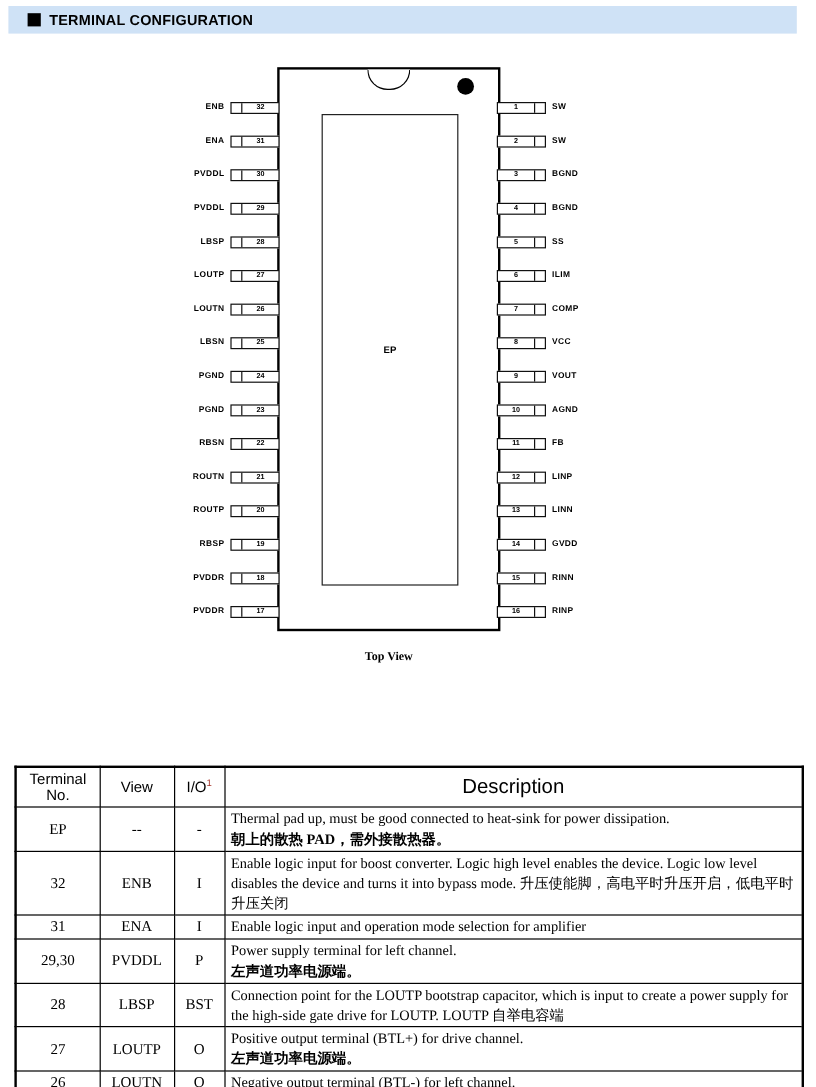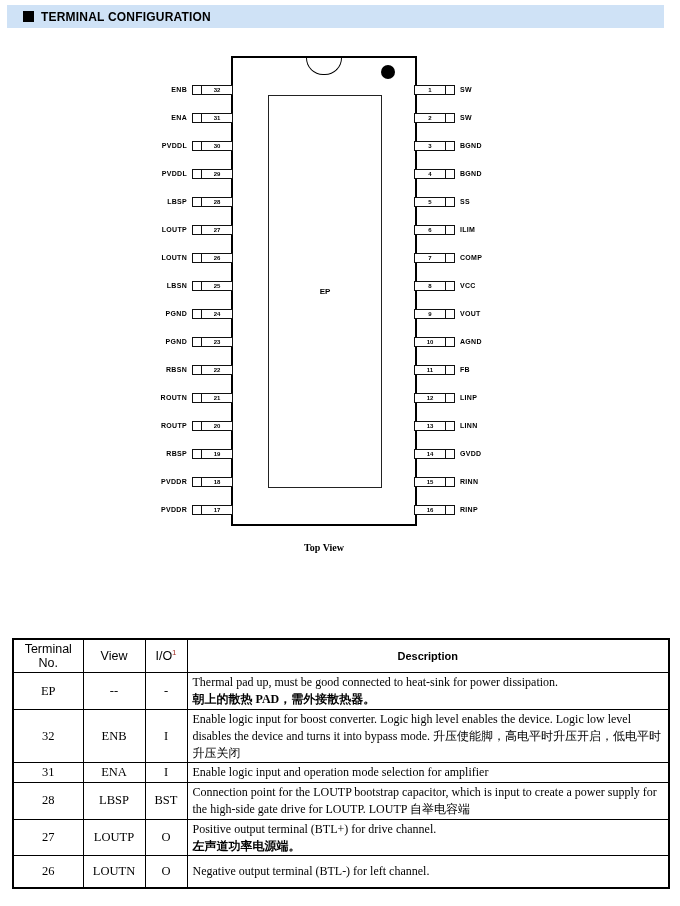--- a/index.html
+++ b/index.html
@@ -37,21 +37,21 @@
   .pin-row.right .narrow{border-left:1.2px solid #111;}
   .pin-box .num{flex:1;display:flex;align-items:center;justify-content:center;
                 font-family:"Liberation Sans",sans-serif;font-weight:bold;font-size:6px;}
 
   
   .term-table{position:absolute;left:12px;top:638px;width:656px;border-collapse:collapse;
               table-layout:fixed;background:#fff;border:2px solid #000;}
   .term-table th,.term-table td{border:1px solid #000;overflow:hidden;}
   .term-table th{font-family:Liberation Sans, sans-serif;font-weight:normal;font-size:12.5px;
                  text-align:center;height:30px;line-height:1.15;}
-  .term-table th.desc-h{font-family:"Liberation Sans",sans-serif;font-weight:bold;font-size:11px;}
+  .term-table th.desc-h{font-family:"Liberation Sans",sans-serif;font-weight:normal;font-size:17px;}
   .fn{color:#a5342a;font-size:8px;vertical-align:super;line-height:0;}
   td.c{text-align:center;vertical-align:middle;font-family:"Liberation Serif",serif;font-size:12.5px;}
   td.desc{font-family:"Liberation Serif",serif;font-size:12px;line-height:1.4;
           padding:1px 5px;vertical-align:middle;}
   .desc-line.zh{font-weight:bold;}
   tbody tr:nth-child(1){height:37px;}
   tbody tr:nth-child(2){height:51px;}
   tbody tr:nth-child(3){height:19px;}
   tbody tr:nth-child(4){height:35px;}
   tbody tr:nth-child(5){height:35px;}
@@ -346,20 +346,29 @@
         </tr>
         <tr>
           <td class="c">31</td>
           <td class="c">ENA</td>
           <td class="c">I</td>
           <td class="desc">
             <div class="desc-line">Enable logic input and operation mode selection for amplifier</div>
           </td>
         </tr>
         <tr>
+          <td class="c">29,30</td>
+          <td class="c">PVDDL</td>
+          <td class="c">P</td>
+          <td class="desc">
+            <div class="desc-line">Power supply terminal for left channel.</div>
+            <div class="desc-line zh">左声道功率电源端。</div>
+          </td>
+        </tr>
+        <tr>
           <td class="c">28</td>
           <td class="c">LBSP</td>
           <td class="c">BST</td>
           <td class="desc">
             <div class="desc-line">Connection point for the LOUTP bootstrap capacitor, which is input to create a power supply for the high-side gate drive for LOUTP. LOUTP 自举电容端</div>
           </td>
         </tr>
         <tr>
           <td class="c">27</td>
           <td class="c">LOUTP</td>

